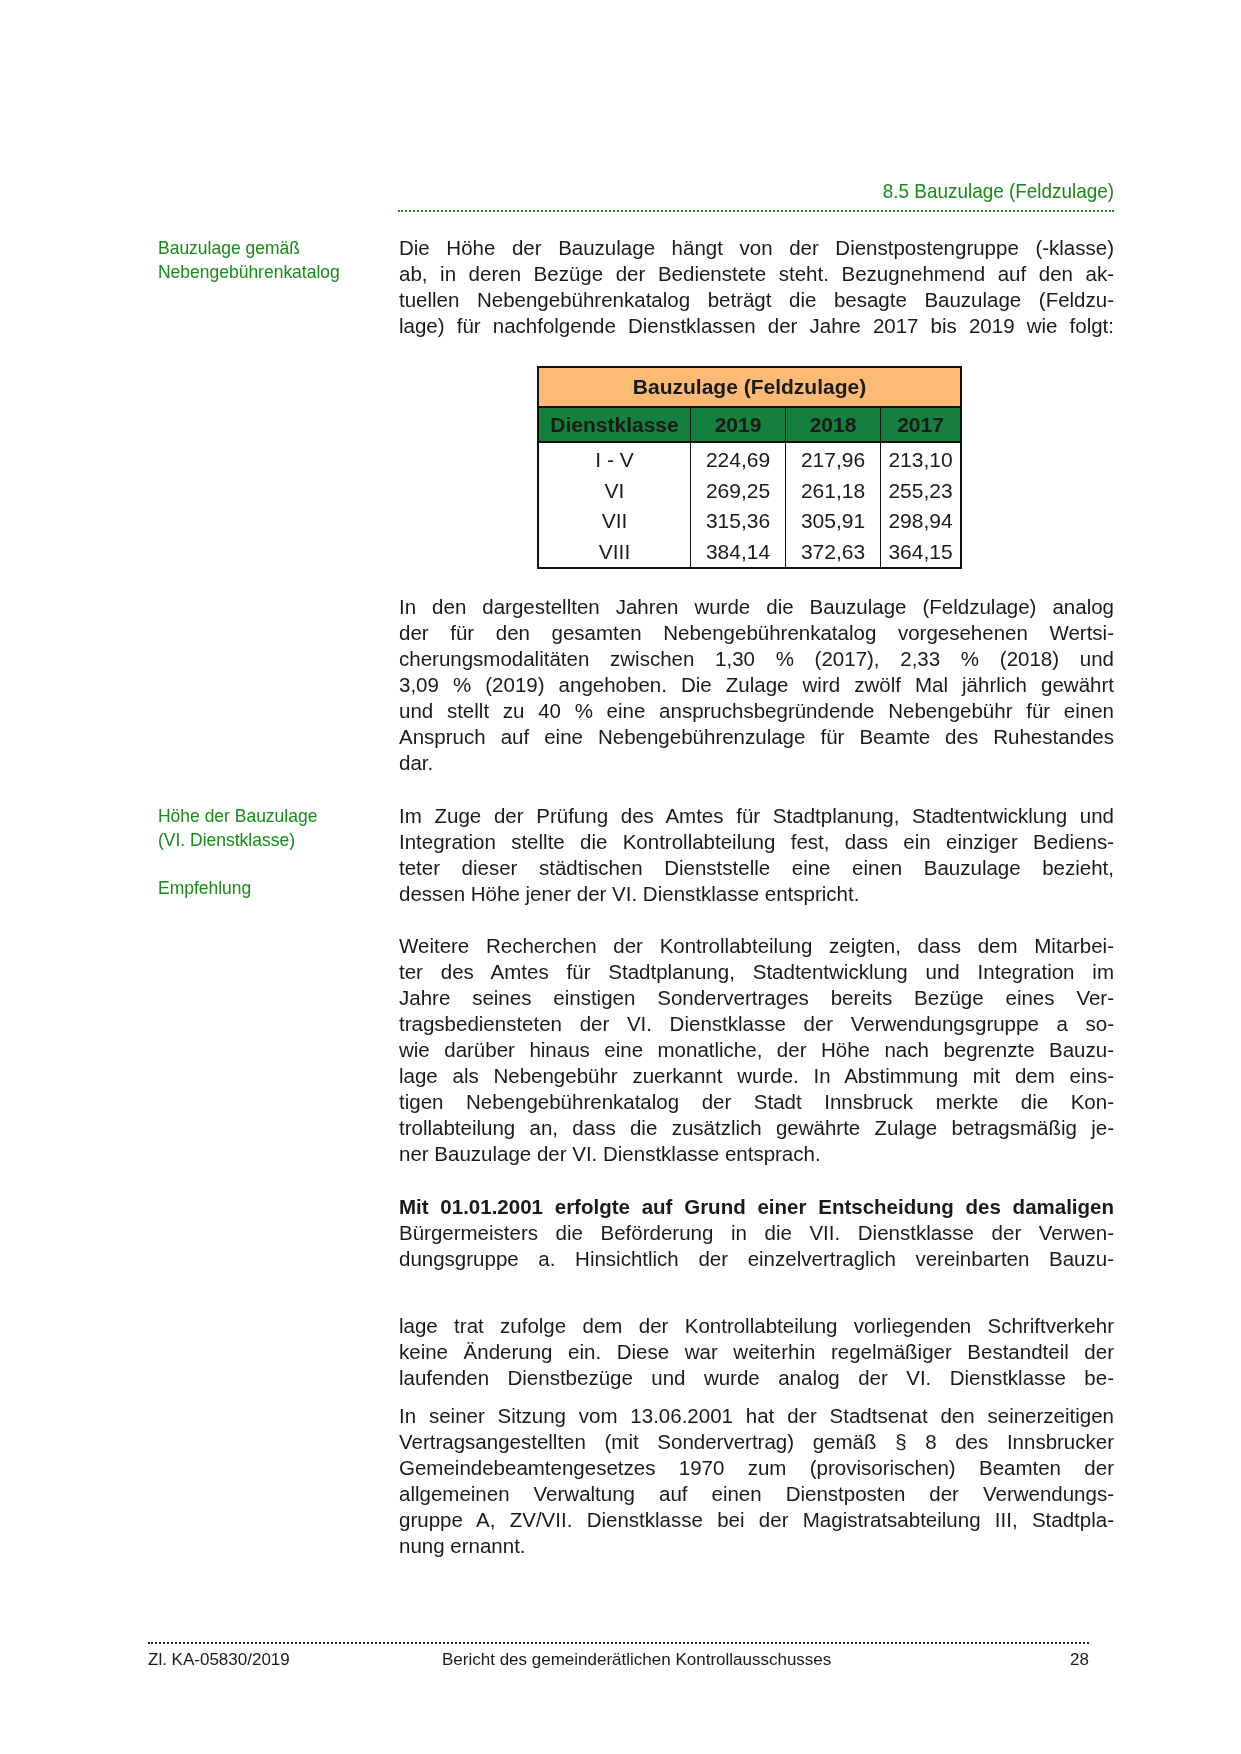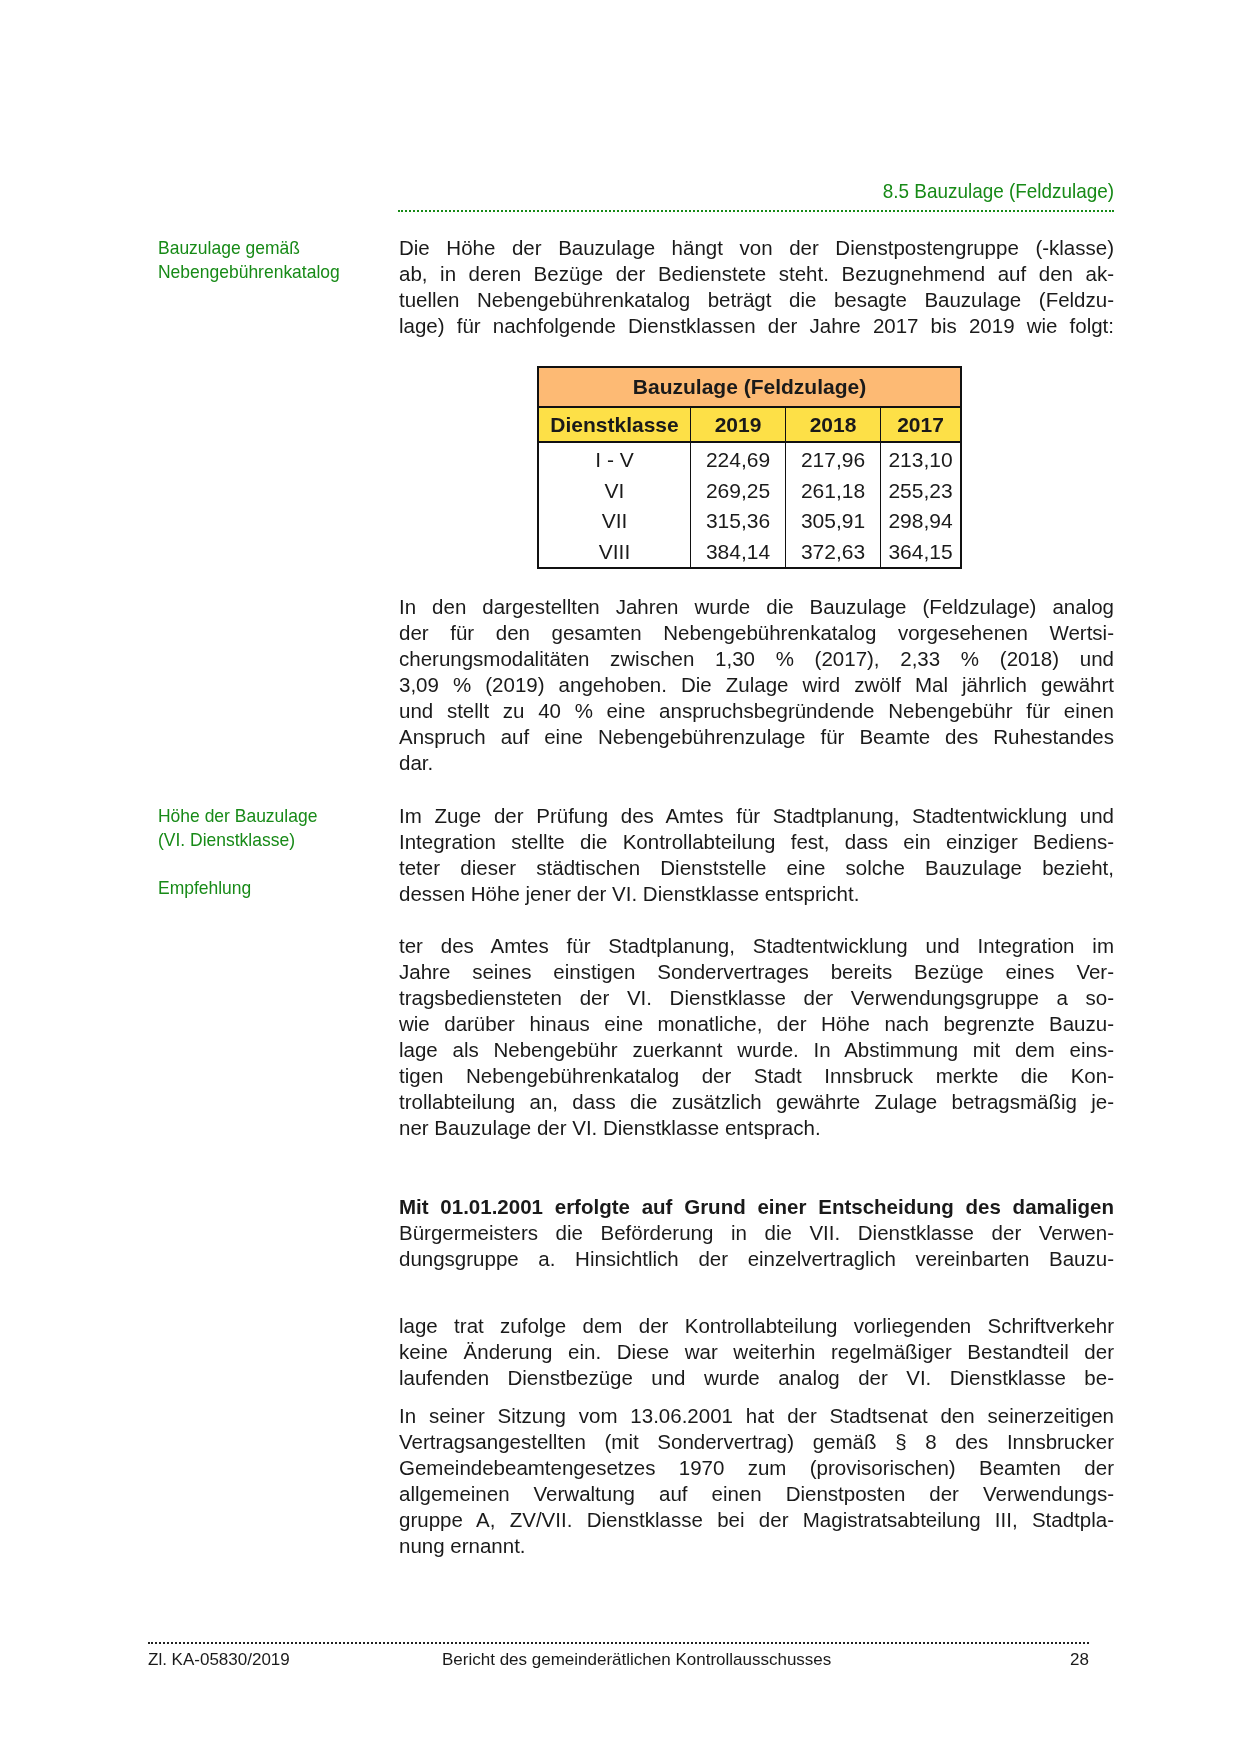--- a/index.html
+++ b/index.html
@@ -13,21 +13,21 @@
                  transform: scaleX(0.92); transform-origin: left center; white-space: nowrap; }
   .para { position: absolute; left: 399px; width: 715px; font-size: 20.5px; line-height: 26px;
           text-align: justify; color: #1a1a1a; }
   .para span.line { display: block; white-space: nowrap; text-align: justify; text-align-last: justify;
                     transform-origin: left center; }
   .para span.line.last { text-align-last: left; }
   table.bz { position: absolute; left: 537px; top: 366px; width: 425px; border-collapse: collapse;
              border: 2px solid #111; font-size: 21px; }
   table.bz th, table.bz td { padding: 0; text-align: center; }
   table.bz .title-row th { background: #fdba74; height: 38px; font-weight: bold; border-bottom: 2px solid #111; }
-  table.bz .head-row th { background: #fde047; height: 33px; font-weight: bold; border-bottom: 2px solid #111;
+  table.bz .head-row th { background: #15803d; height: 33px; font-weight: bold; border-bottom: 2px solid #111;
                           border-right: 1.5px solid #111; }
   table.bz .head-row th:last-child { border-right: none; }
   table.bz td { height: 30.5px; border-right: 1.5px solid #111; }
   table.bz td:last-child { border-right: none; }
   table.bz tbody tr:first-child td { padding-top: 2px; }
   .col-k { width: 151px; } .col-y { width: 94px; }
   .footer { position: absolute; left: 148px; top: 1642px; width: 941px; }
   .footer-rule { border-top: 2px dotted #222; height: 0; }
   .footer-row { position: relative; height: 24px; margin-top: 6px; font-size: 17px; color: #1a1a1a; }
   .footer-row span { position: absolute; top: 0; }
@@ -100,25 +100,26 @@
   <span class="line" style="display: block;">cherungsmodalitäten zwischen 1,30 % (2017), 2,33 % (2018) und</span>
   <span class="line" style="display: block;">3,09 % (2019) angehoben. Die Zulage wird zwölf Mal jährlich gewährt</span>
   <span class="line" style="display: block;">und stellt zu 40 % eine anspruchsbegründende Nebengebühr für einen</span>
   <span class="line" style="display: block;">Anspruch auf eine Nebengebührenzulage für Beamte des Ruhestandes</span>
   <span class="line last" style="display: block;">dar.</span>
 </div>
 
 <div class="para" style="top:803px;">
   <span class="line" style="display: block;">Im Zuge der Prüfung des Amtes für Stadtplanung, Stadtentwicklung und</span>
   <span class="line" style="display: block;">Integration stellte die Kontrollabteilung fest, dass ein einziger Bediens-</span>
-  <span class="line" style="display: block;">teter dieser städtischen Dienststelle eine solche Bauzulage bezieht,</span>
+  <span class="line" style="display: block;">teter dieser städtischen Dienststelle eine einen Bauzulage bezieht,</span>
   <span class="line last" style="display: block;">dessen Höhe jener der VI. Dienstklasse entspricht.</span>
 </div>
 
 <div class="para" style="top:933px;">
+  <span class="line" style="display: block;">Weitere Recherchen der Kontrollabteilung zeigten, dass dem Mitarbei-</span>
   <span class="line" style="display: block;">ter des Amtes für Stadtplanung, Stadtentwicklung und Integration im</span>
   <span class="line" style="display: block;">Jahre seines einstigen Sondervertrages bereits Bezüge eines Ver-</span>
   <span class="line" style="display: block;">tragsbediensteten der VI. Dienstklasse der Verwendungsgruppe a so-</span>
   <span class="line" style="display: block;">wie darüber hinaus eine monatliche, der Höhe nach begrenzte Bauzu-</span>
   <span class="line" style="display: block;">lage als Nebengebühr zuerkannt wurde. In Abstimmung mit dem eins-</span>
   <span class="line" style="display: block;">tigen Nebengebührenkatalog der Stadt Innsbruck merkte die Kon-</span>
   <span class="line" style="display: block;">trollabteilung an, dass die zusätzlich gewährte Zulage betragsmäßig je-</span>
   <span class="line last" style="display: block;">ner Bauzulage der VI. Dienstklasse entsprach.</span>
 </div>
 

